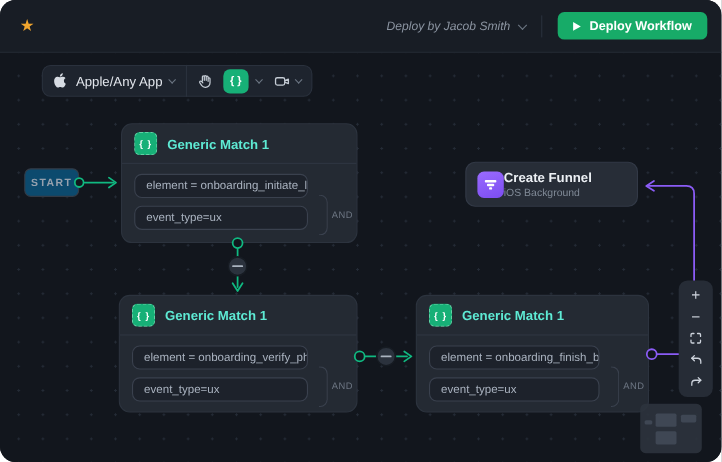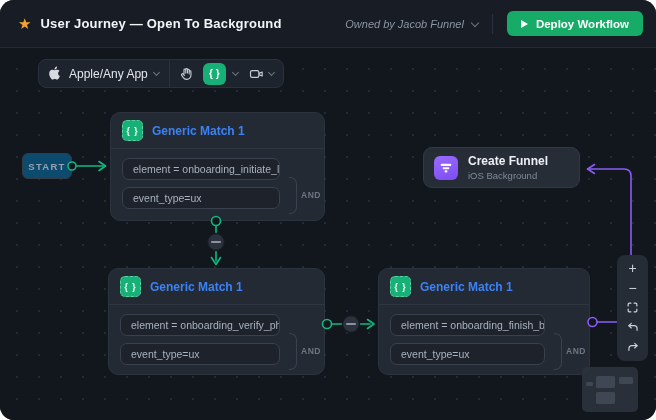--- a/index.html
+++ b/index.html
@@ -62,43 +62,43 @@
     position:absolute; background:#242a33; border:1px solid #2c333e; border-radius:10px; z-index:2;
   }
   .node-header { height:36px; display:flex; align-items:center; gap:9px;
                  padding-left:11px; border-bottom:1px solid #2f3642; }
   .code-chip {
     width:21px; height:21px; border-radius:5px; background:#17b077;
     border:1px dashed rgba(210,255,235,.4);
     color:#ffffff; font-size:8.5px; font-weight:bold;
     display:flex; align-items:center; justify-content:center; letter-spacing:1px;
   }
-  .node-title { color:#3b82f6; font-size:12px; font-weight:600; }
+  .node-title { color:#5eead4; font-size:12px; font-weight:600; }
   .node-body { position:relative; padding:9px 44px 0 11px; }
   .pill {
     height:22px; border:1px solid #3a414e; border-radius:7px; background:#1d222b;
     color:#a9b2bf; font-size:10.5px; line-height:20px; padding:0 10px;
     margin-bottom:7px; white-space:nowrap; overflow:hidden;
   }
   .and-zone { position:absolute; right:3px; top:13px; height:66px; display:flex; align-items:center; }
   .and-bracket { width:8px; height:37px; border:1px solid #3a414e; border-left:none;
                  border-radius:0 7px 7px 0; }
-  .and-label { color:#6d7683; font-size:8.5px; font-weight:bold; letter-spacing:.5px; margin-left:4px; }
+  .and-label { color:#6d7683; font-size:8.5px; font-weight:normal; letter-spacing:.5px; margin-left:4px; }
 
   .start-node {
     position:absolute; left:22px; top:153px; width:50px; height:26px;
     background:#0c4a6e; border:1px solid #333b46; border-radius:6px;
     display:flex; align-items:center; justify-content:center; z-index:2;
     color:#97a1ae; font-size:9.5px; font-weight:bold; letter-spacing:1.3px;
   }
 
   .funnel-node {
     position:absolute; left:423px; top:147px; width:157px; height:41px;
     background:#272d37; border:1px solid #323946; border-radius:9px;
-    display:flex; align-items:center; gap:10px; padding:0 10px; z-index:2;
+    display:flex; align-items:center; gap:0; padding:0 10px; z-index:2;
   }
   .funnel-chip {
     width:24px; height:24px; border-radius:6px; flex:0 0 auto;
     background:linear-gradient(160deg,#9a6bff,#7c4df0);
     display:flex; align-items:center; justify-content:center;
   }
   .funnel-title { color:#ecf0f4; font-size:12px; font-weight:600; line-height:13px; }
   .funnel-sub { color:#808a97; font-size:9.5px; margin-top:2px; }
 
   
@@ -125,22 +125,21 @@
   .mm-b     { left:14px; top:25px; width:19px; height:12px; }
   .mm-c     { left:37px; top:10px; width:14px; height:7px; }
 </style>
 </head>
 <body>
 
 <div class="page">
 
   <header class="topbar">
     <span class="star">★</span>
-    <span class="page-title">User Journey — Open To Background</span>
-    <span class="owned">Owned by Jacob Funnel</span>
+    <span class="owned">Deploy by Jacob Smith</span>
     <span class="chev"></span>
     <span class="topbar-divider"></span>
     <button class="deploy-btn">
       <span class="play-tri"></span>
       <span>Deploy Workflow</span>
     </button>
   </header>
 
   <div class="canvas"></div>
 

